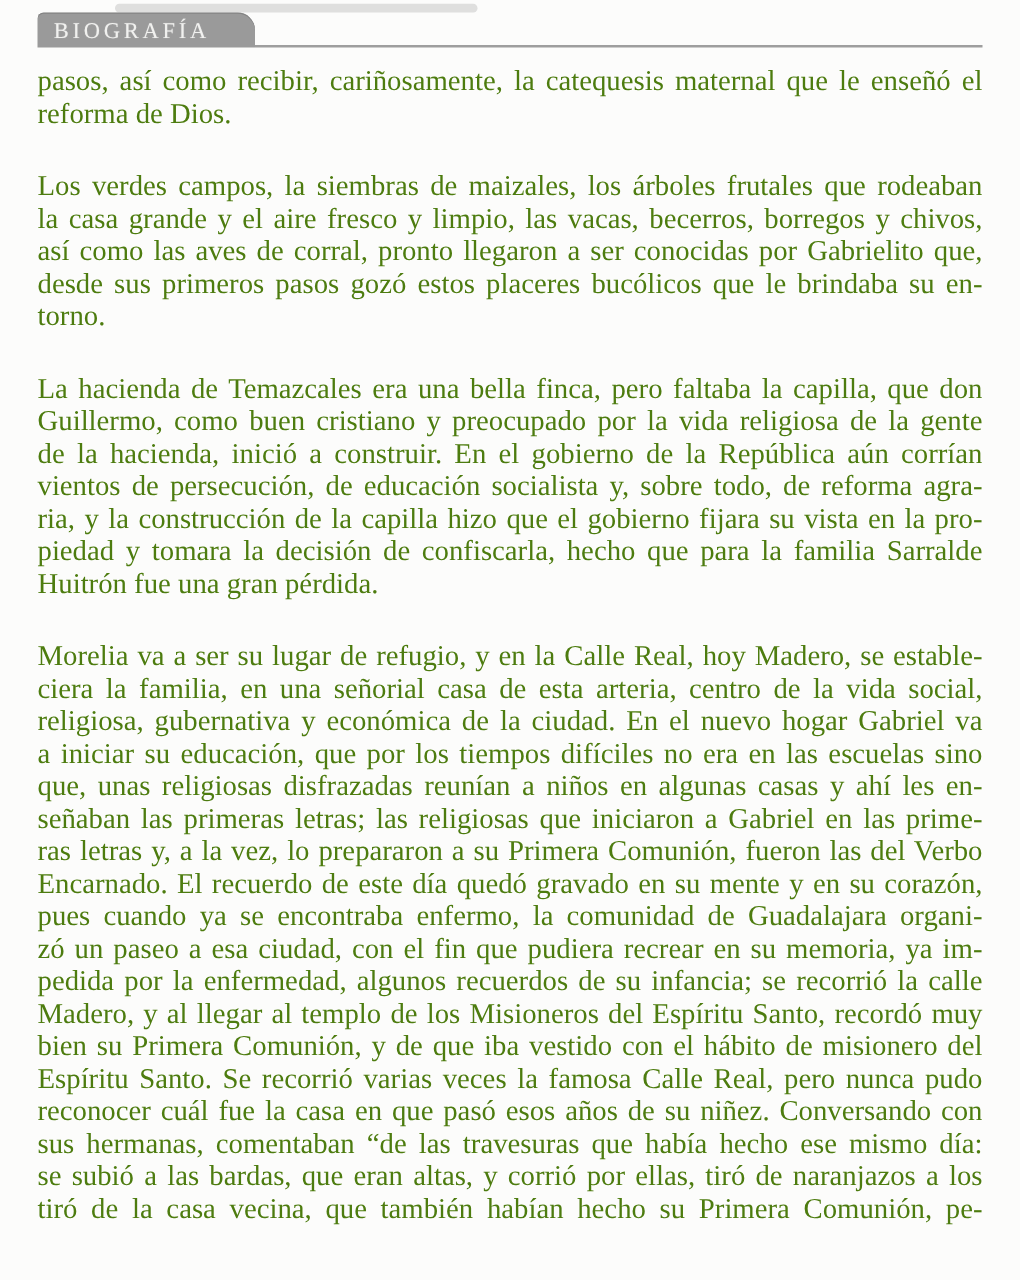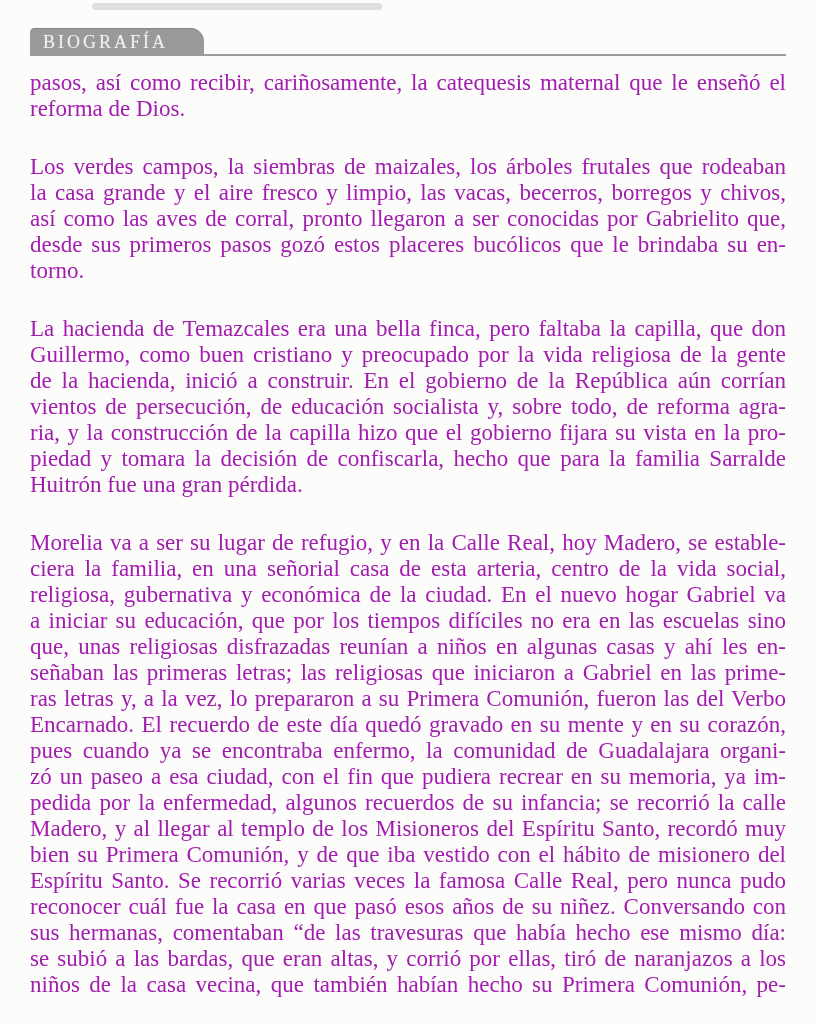--- a/index.html
+++ b/index.html
@@ -16,21 +16,21 @@
     top: 3px; left: 92px;
     width: 290px; height: 7px;
     background: #c7c7c7;
     opacity: .55;
     border-radius: 4px;
   }
   .page {
     position: relative;
     width: 100%;
     height: 100%;
-    padding: 28px 30px 0 30px;
+    padding: 10px 30px 0 30px;
     box-sizing: border-box;
   }
   .header-row {
     display: flex;
     align-items: flex-end;
     height: 28px;
   }
   .tab {
     width: 174px;
     height: 28px;
@@ -50,21 +50,21 @@
     text-shadow: 0 0 1px #bdbdbd;
     white-space: nowrap;
   }
   .rule {
     flex: 1 1 auto;
     height: 2px;
     background: #9e9e9e;
   }
   .body-text {
     margin-top: 14px;
-    color: #a21caf;
+    color: #4d7c0f;
     font-size: 23px;
   }
   .para { margin: 0; }
   .para + .para { margin-top: 32px; }
   .line {
     line-height: 26px;
     text-align: justify;
     text-align-last: justify;
     text-justify: inter-word;
     white-space: normal;
@@ -117,16 +117,16 @@
         <div class="line">Encarnado. El recuerdo de este día quedó gravado en su mente y en su corazón,</div>
         <div class="line">pues cuando ya se encontraba enfermo, la comunidad de Guadalajara organi-</div>
         <div class="line">zó un paseo a esa ciudad, con el fin que pudiera recrear en su memoria, ya im-</div>
         <div class="line">pedida por la enfermedad, algunos recuerdos de su infancia; se recorrió la calle</div>
         <div class="line">Madero, y al llegar al templo de los Misioneros del Espíritu Santo, recordó muy</div>
         <div class="line">bien su Primera Comunión, y de que iba vestido con el hábito de misionero del</div>
         <div class="line">Espíritu Santo. Se recorrió varias veces la famosa Calle Real, pero nunca pudo</div>
         <div class="line">reconocer cuál fue la casa en que pasó esos años de su niñez. Conversando con</div>
         <div class="line">sus hermanas, comentaban “de las travesuras que había hecho ese mismo día:</div>
         <div class="line">se subió a las bardas, que eran altas, y corrió por ellas, tiró de naranjazos a los</div>
-        <div class="line last">niños de la casa vecina, que también habían hecho su Primera Comunión, pe-</div>
+        <div class="line last">tiró de la casa vecina, que también habían hecho su Primera Comunión, pe-</div>
       </div>
   </main>
 </div>
 
 </body></html>

